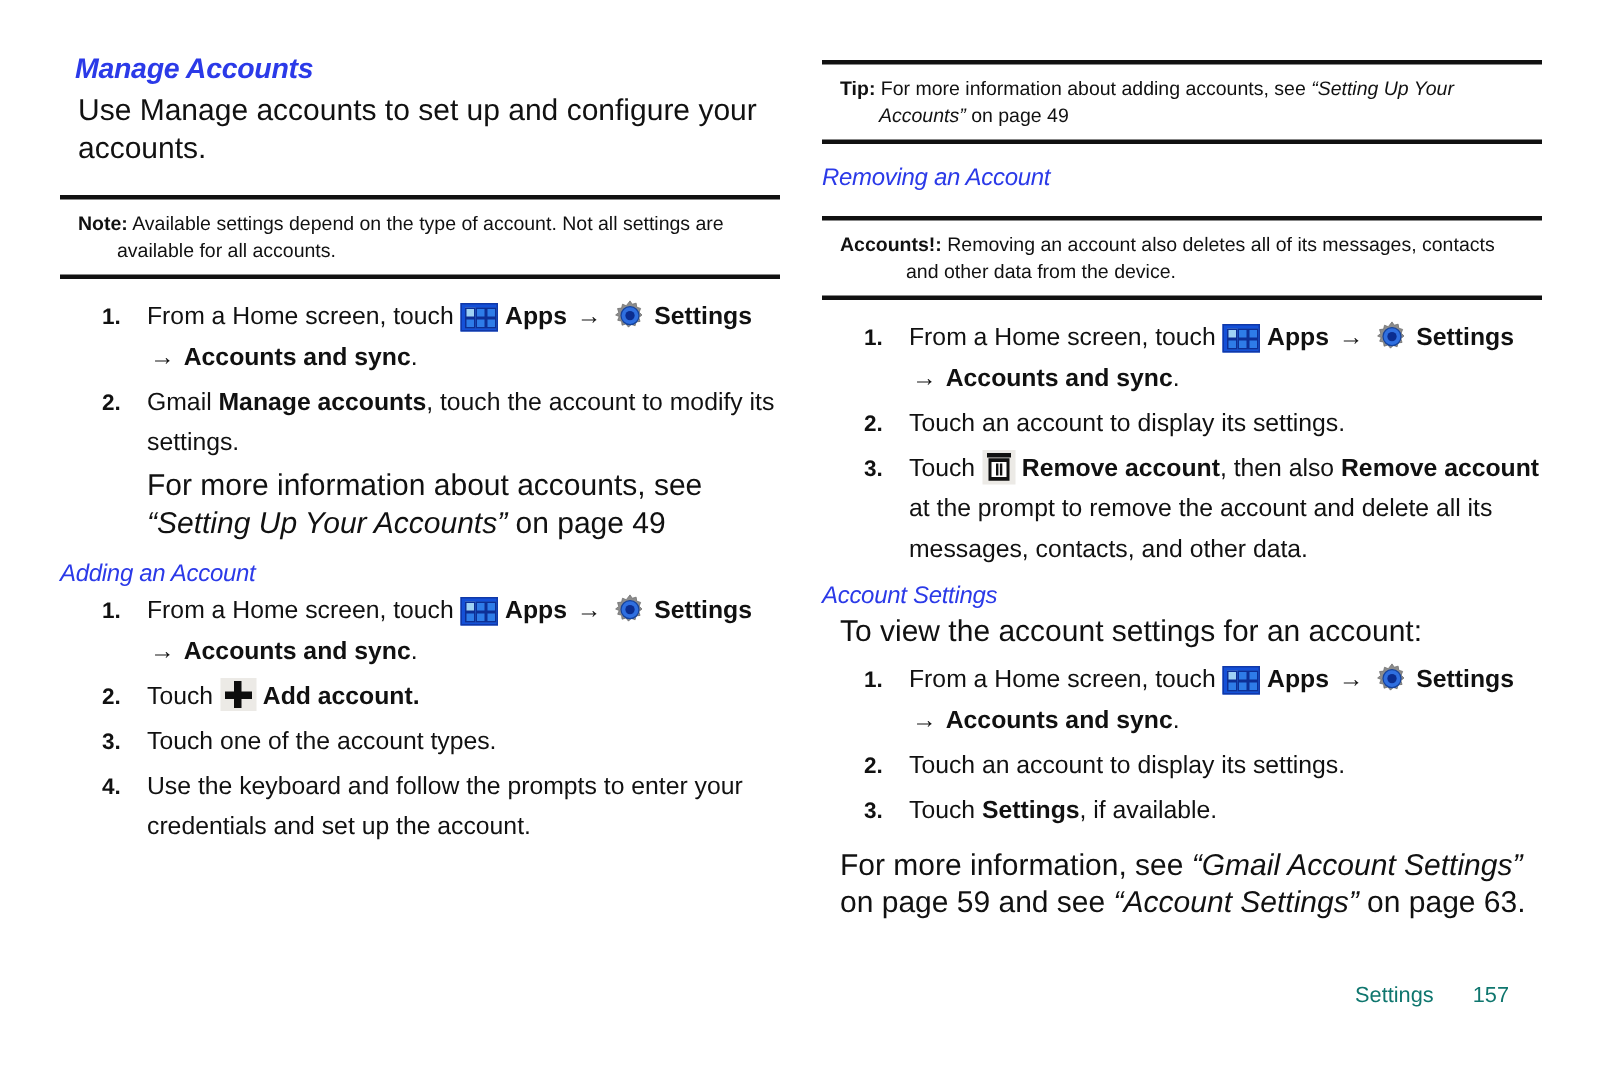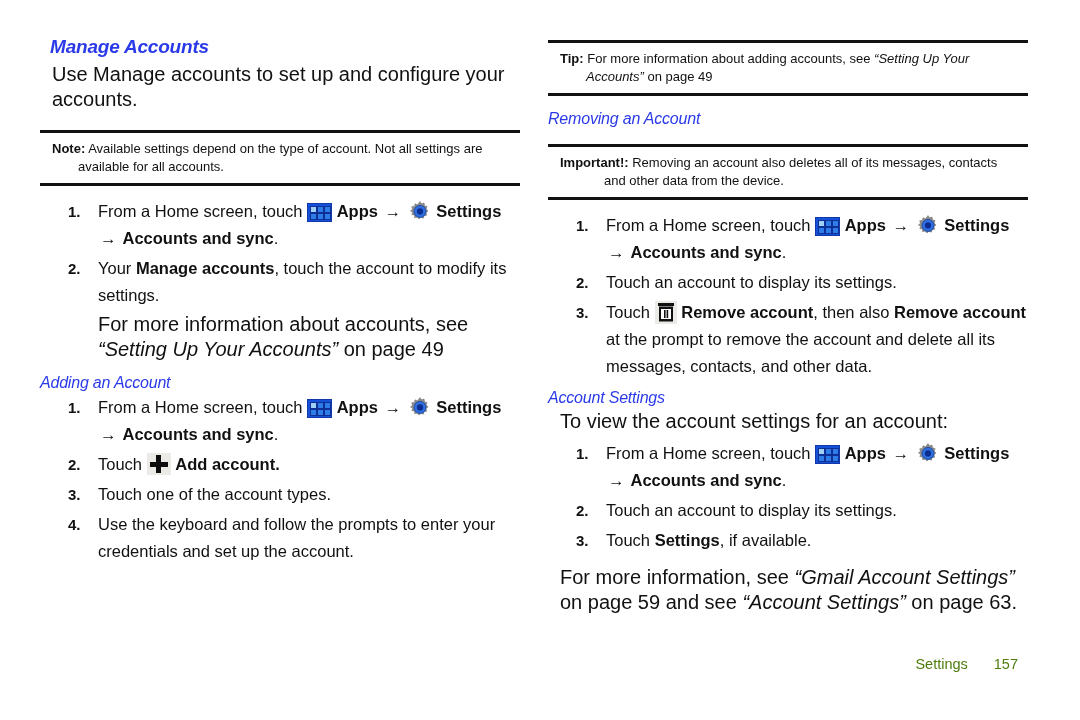--- a/index.html
+++ b/index.html
@@ -144,26 +144,26 @@
   .ic-plus::before { left: 3px;  top: 8.5px; width: 18px; height: 5px; }
   .ic-plus::after  { left: 9.5px; top: 2px;  width: 5px;  height: 18px; }
 
   .ic-trash { width: 22px; height: 23px; background:#eceae6; vertical-align:-6px; }
 
   .arrow { font-weight: bold; padding: 0 2px; }
 
   
   .footer {
     position: absolute;
-    left: 548px;
+    left: 536px;
     top: 656px;
     width: 470px;
     text-align: right;
     font-size: 14.5px;
-    color: #4d7c0f;
+    color: #0f766e;
   }
   .footer .fsep { display:inline-block; width: 26px; }
 </style>
 </head>
 <body>
 
 <div class="page">
 
   <div class="col col-left">
 
@@ -199,21 +199,21 @@
             <circle cx="12" cy="11.4" r="6" fill="#2f6fe0" stroke="#16439c" stroke-width="0.8"></circle>
             <circle cx="12" cy="11.4" r="3.1" fill="#0b2d8f"></circle>
           </svg>
         </span>
         <span class="b">Settings</span><br>
         <span class="b nowrapline"><span class="arrow">→</span> <span>Accounts and sync</span></span><span>.</span>
       </li>
 
       <li>
         <span class="num">2.</span>
-        <span>Your </span><span class="b">Manage accounts</span><span>, touch the account to modify its settings.</span>
+        <span>Gmail </span><span class="b">Manage accounts</span><span>, touch the account to modify its settings.</span>
       </li>
     </ol>
 
     <p class="para para-indent">
       <span>For more information about accounts, see </span><span class="i">“Setting Up Your Accounts”</span><span> on page 49</span>
     </p>
 
     <div style="height:6px"></div>
 
     <h2 class="h-sub">Adding an Account</h2>
@@ -271,21 +271,21 @@
     <div class="rule"></div>
 
     <div style="height:14px"></div>
 
     <h2 class="h-sub">Removing an Account</h2>
 
     <div style="height:14px"></div>
 
     <div class="rule"></div>
     <div class="callout callout-imp">
-      <span class="lead">Important!:</span>
+      <span class="lead">Accounts!:</span>
       <span>Removing an account also deletes all of its messages, contacts</span>
       <span class="cont">and other data from the device.</span>
     </div>
     <div class="rule"></div>
 
     <div style="height:12px"></div>
 
     <ol class="steps">
       <li>
         <span class="num">1.</span>

